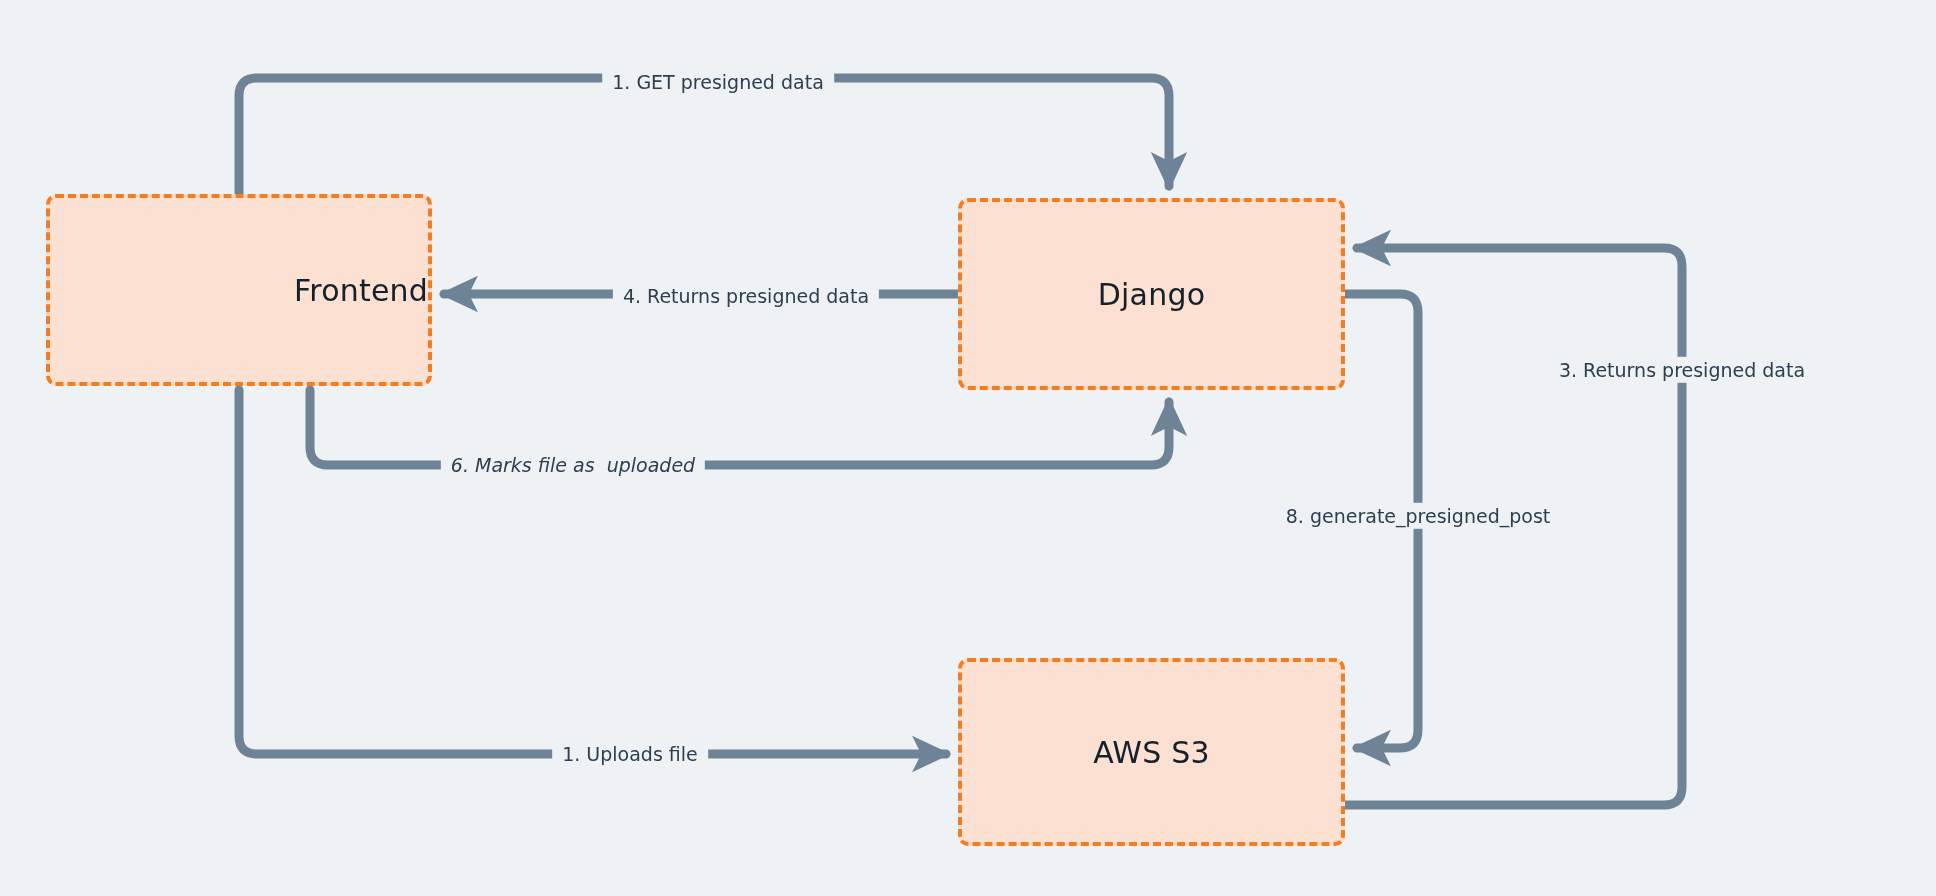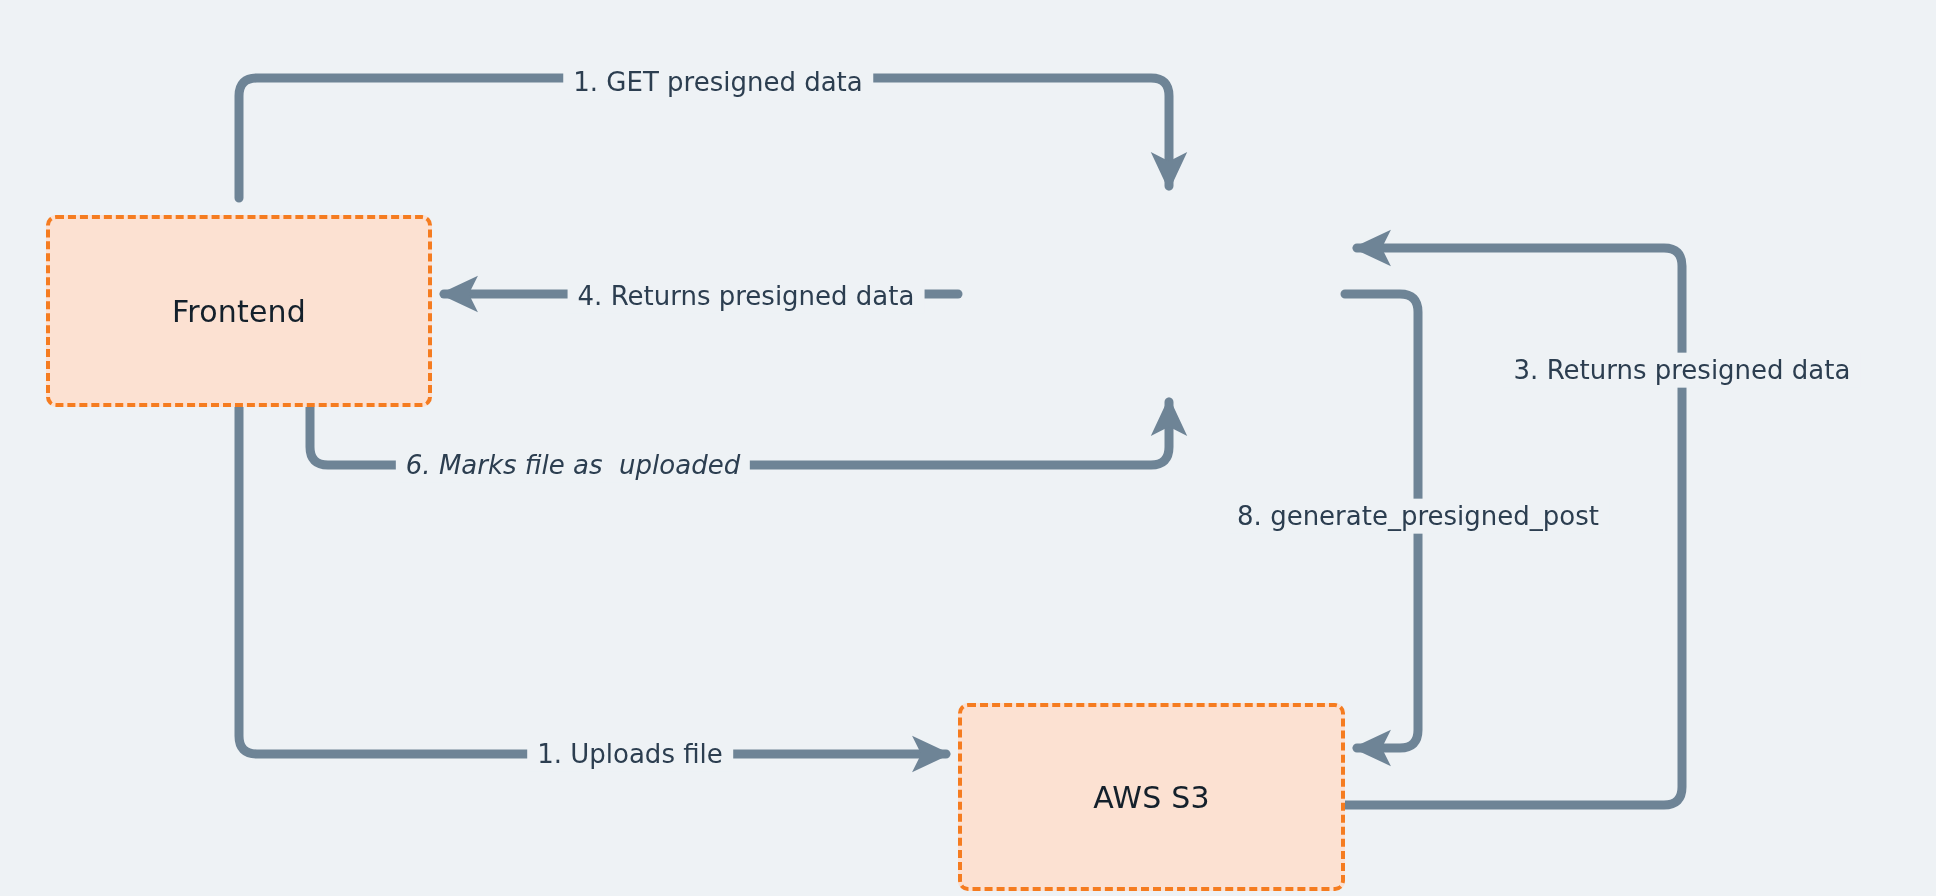--- a/index.html
+++ b/index.html
@@ -24,21 +24,21 @@
   }
   .node-label{
     font-size:30px;
     color:#14202b;
     letter-spacing:.2px;
     white-space:pre;
   }
 
   .edge-label{
     position:absolute;
-    font-size:26px;
+    font-size:19px;
     color:#2c3e50;
     white-space:pre;
     background:#eef2f5;
     padding:2px 10px;
     line-height:1.18;
     transform:translate(-50%,-50%);
   }
 </style>
 </head>
 <body>
@@ -58,26 +58,29 @@
 
     <path d="M 1345 294 L 1400 294 Q 1418 294 1418 312 L 1418 730 Q 1418 748 1400 748 L 1357 748" fill="none" stroke="#6e8496" stroke-width="9" stroke-linecap="round" marker-end="url(#ah)"></path>
 
     <path d="M 1345 805 L 1664 805 Q 1682 805 1682 787 L 1682 266 Q 1682 248 1664 248 L 1357 248" fill="none" stroke="#6e8496" stroke-width="9" stroke-linecap="round" marker-end="url(#ah)"></path>
 
     <path d="M 239 390 L 239 736 Q 239 754 257 754 L 946 754" fill="none" stroke="#6e8496" stroke-width="9" stroke-linecap="round" marker-end="url(#ah)"></path>
 
     <path d="M 310 390 L 310 447 Q 310 465 328 465 L 1151 465 Q 1169 465 1169 447 L 1169 402" fill="none" stroke="#6e8496" stroke-width="9" stroke-linecap="round" marker-end="url(#ah)"></path>
   </svg>
 
-  <div class="node" style="left:46px;top:215px;width:386px;height:192px;">
+  <div class="node" style="left:46px;top:194px;width:386px;height:192px;justify-content:flex-end;">
     <span class="node-label">Frontend</span>
   </div>
 
+  <div class="node" style="left:958px;top:198px;width:387px;height:192px;">
+    <span class="node-label">Django</span>
+  </div>
 
-  <div class="node" style="left:958px;top:658px;width:387px;height:188px;margin-top:45px;">
+  <div class="node" style="left:958px;top:658px;width:387px;height:188px;">
     <span class="node-label">AWS S3</span>
   </div>
 
   <div class="edge-label" style="left:718px;top:82px;">1. GET presigned data</div>
 
   <div class="edge-label" style="left:1418px;top:516px;">8. generate_presigned_post</div>
 
   <div class="edge-label" style="left:1682px;top:370px;">3. Returns presigned data</div>
 
   <div class="edge-label" style="left:746px;top:296px;">4. Returns presigned data</div>

